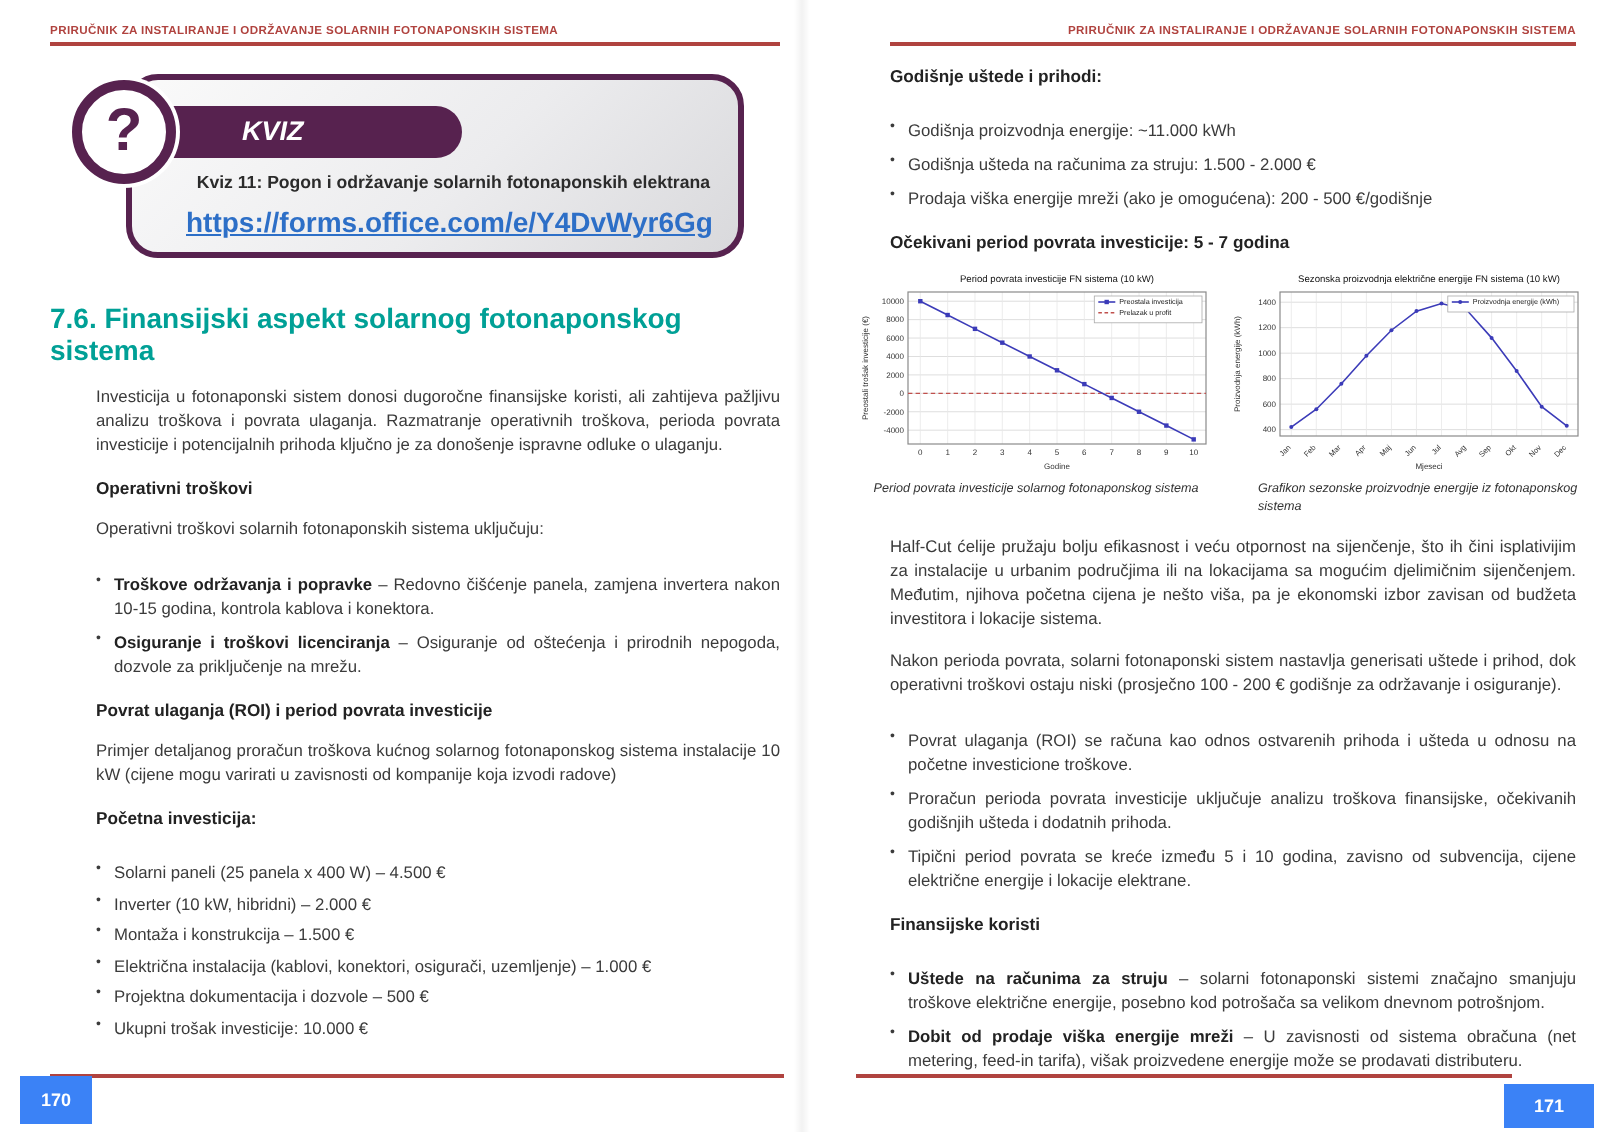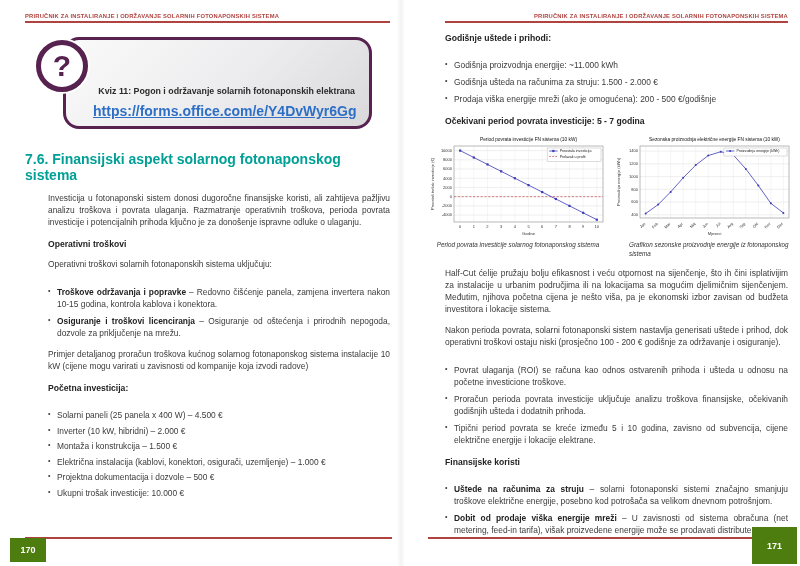--- a/index.html
+++ b/index.html
@@ -46,53 +46,55 @@
   .chart-block { width:178px; }
   .chart-block svg { display:block; background:#fff; }
   .chart-caption { font-size:6.3px; font-style:italic; color:#333; margin-top:5px; line-height:1.35; }
   .cap-center { text-align:center; }
   .cap-left { text-align:left; padding-left:14px; }
 
   
   .footer-line { position:absolute; bottom:27px; border-top:2.5px solid #b0433f; }
   .page-left  .footer-line { left:25px; right:8px; }
   .page-right .footer-line { left:28px; right:44px; }
-  .page-num { position:absolute; background:#4d7c0f; color:#fff; font-size:9px; font-weight:bold;
+  .page-num { position:absolute; background:#3b82f6; color:#fff; font-size:9px; font-weight:bold;
               display:flex; align-items:center; justify-content:center; }
   .page-left  .page-num { left:10px; bottom:4px; width:36px; height:24px; }
-  .page-right .page-num { right:3px; bottom:2px; width:45px; height:37px; }
+  .page-right .page-num { right:3px; bottom:2px; width:45px; height:22px; }
 </style>
 </head>
 <body>
 
 <div class="spread">
 
   <div class="page page-left">
     <div class="runhead">PRIRUČNIK ZA INSTALIRANJE I ODRŽAVANJE SOLARNIH FOTONAPONSKIH SISTEMA</div>
     <div class="runhead-line"></div>
 
     <div class="quiz-box">
       <div class="quiz-badge">?</div>
+      <div class="quiz-pill">KVIZ</div>
       <div class="quiz-title">Kviz 11: Pogon i održavanje solarnih fotonaponskih elektrana</div>
       <a class="quiz-link" href="#">https://forms.office.com/e/Y4DvWyr6Gg</a>
     </div>
 
     <div class="sec-heading">7.6. Finansijski aspekt solarnog fotonaponskog sistema</div>
 
     <div class="indent">
       <p class="body">Investicija u fotonaponski sistem donosi dugoročne finansijske koristi, ali zahtijeva pažljivu analizu troškova i povrata ulaganja. Razmatranje operativnih troškova, perioda povrata investicije i potencijalnih prihoda ključno je za donošenje ispravne odluke o ulaganju.</p>
 
       <div class="subhead">Operativni troškovi</div>
       <p class="body">Operativni troškovi solarnih fotonaponskih sistema uključuju:</p>
 
       <ul class="bullets">
         <li><span class="b">Troškove održavanja i popravke</span><span> – Redovno čišćenje panela, zamjena invertera nakon 10-15 godina, kontrola kablova i konektora.</span></li>
         <li><span class="b">Osiguranje i troškovi licenciranja</span><span> – Osiguranje od oštećenja i prirodnih nepogoda, dozvole za priključenje na mrežu.</span></li>
       </ul>
 
+      <div class="subhead">Povrat ulaganja (ROI) i period povrata investicije</div>
       <p class="body">Primjer detaljanog proračun troškova kućnog solarnog fotonaponskog sistema instalacije 10 kW (cijene mogu varirati u zavisnosti od kompanije koja izvodi radove)</p>
 
       <div class="subhead">Početna investicija:</div>
       <ul class="bullets tight">
         <li><span>Solarni paneli (25 panela x 400 W) – 4.500 €</span></li>
         <li><span>Inverter (10 kW, hibridni) – 2.000 €</span></li>
         <li><span>Montaža i konstrukcija – 1.500 €</span></li>
         <li><span>Električna instalacija (kablovi, konektori, osigurači, uzemljenje) – 1.000 €</span></li>
         <li><span>Projektna dokumentacija i dozvole – 500 €</span></li>
         <li><span>Ukupni trošak investicije: 10.000 €</span></li>

